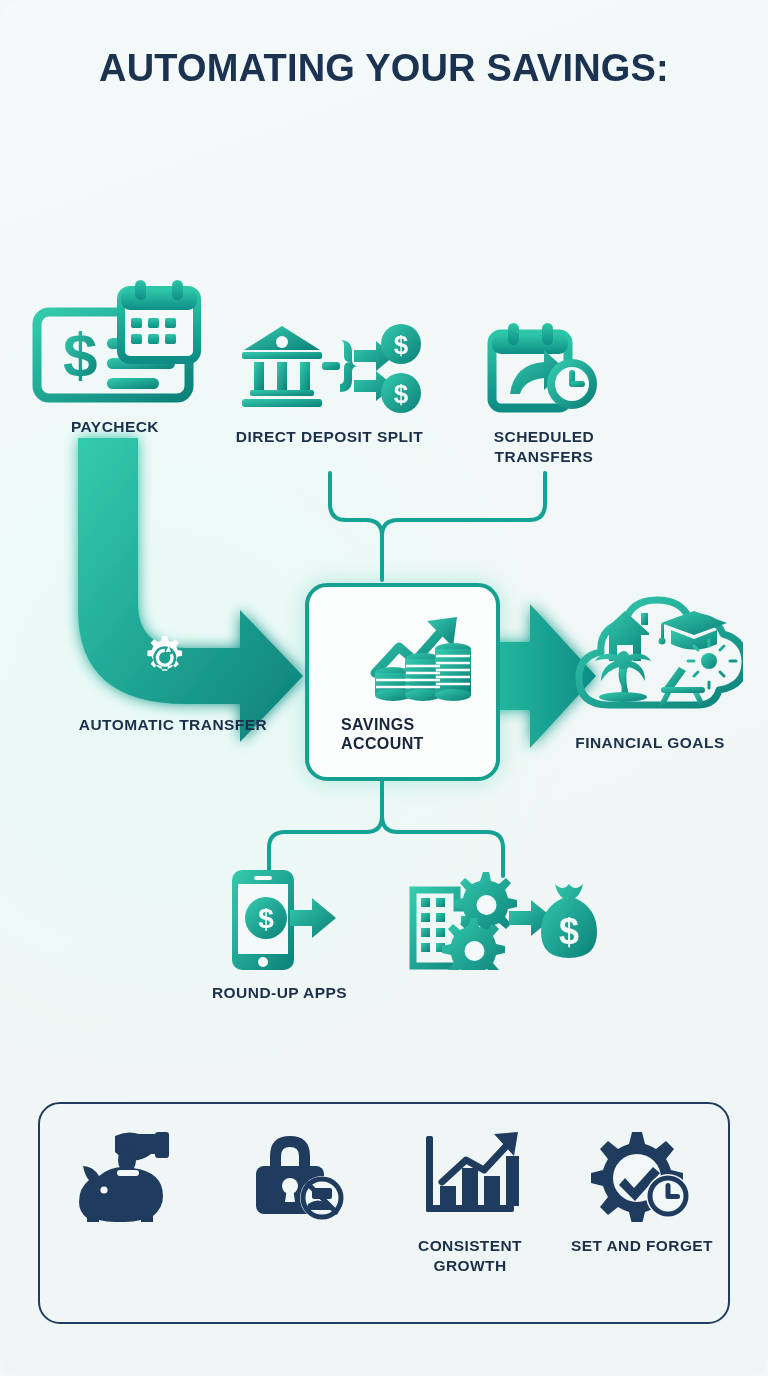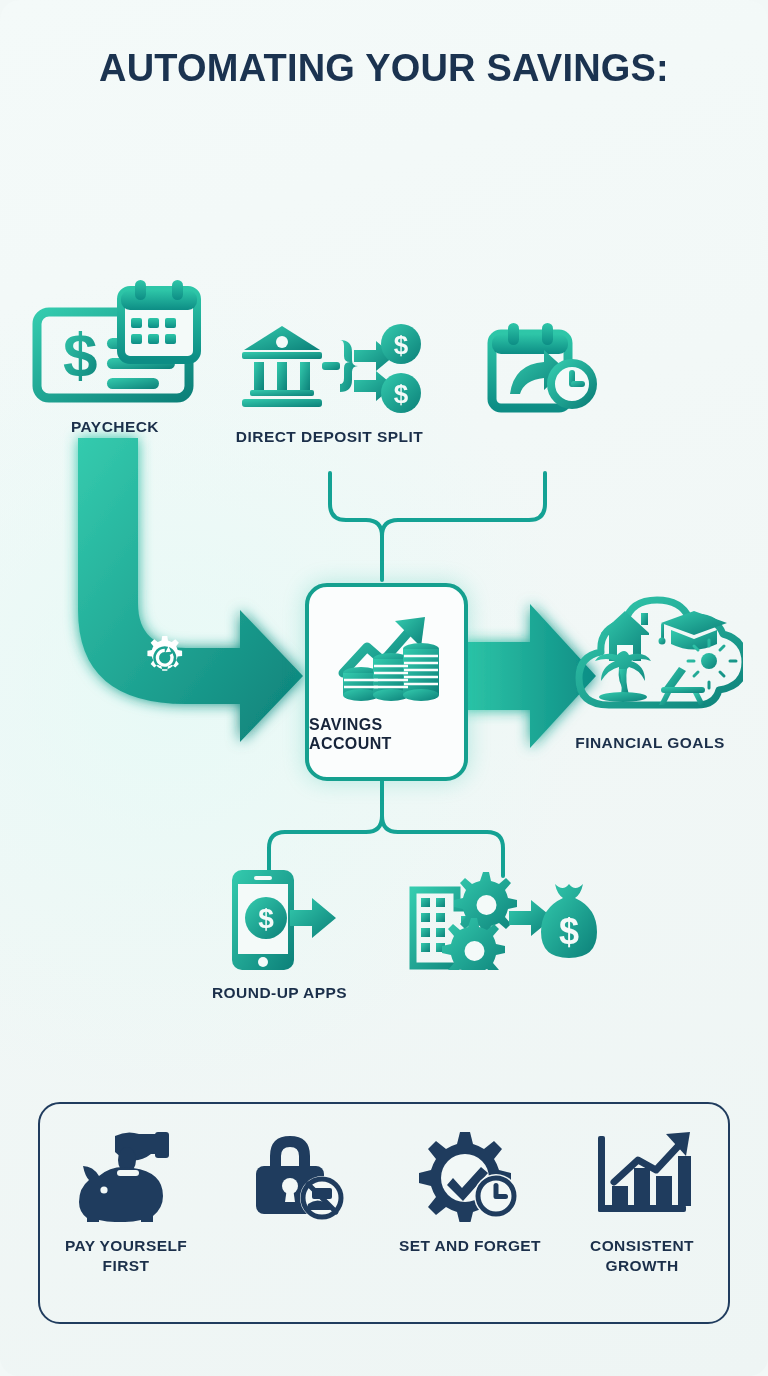--- a/index.html
+++ b/index.html
@@ -102,20 +102,21 @@
     height: 190px;
     background: #fbfdfd;
     border: 4px solid #15a08f;
     border-radius: 22px;
     box-shadow: 0 0 22px rgba(25,190,165,0.28);
     display: flex;
     flex-direction: column;
     align-items: center;
     justify-content: center;
     z-index: 6;
+    padding-left: 32px;
   }
   #center-box .label {
     color: #17243a;
     font-size: 16px;
     font-weight: 700;
     letter-spacing: 0.4px;
     line-height: 1.2;
     margin-top: 8px;
     text-transform: uppercase;
   }
@@ -309,22 +310,26 @@
           <rect x="58" y="3" width="11" height="22" rx="5.5" fill="url(#gTeal)"></rect>
 
           <path d="M26 74 q4 -30 34 -32 v-12 l22 20 -22 20 v-12 q-20 2 -24 16 z" fill="url(#gTealD)"></path>
 
           <circle cx="88" cy="64" r="24" fill="#f4faf9"></circle>
           <circle cx="88" cy="64" r="21" fill="none" stroke="url(#gTealD)" stroke-width="8"></circle>
           <rect x="85" y="50" width="6" height="17" rx="3" fill="url(#gTealD)"></rect>
           <rect x="87" y="61" width="14" height="6" rx="3" fill="url(#gTealD)"></rect>
         </svg>
       </div>
-    </div>
-
+      <div class="label">SCHEDULED TRANSFERS</div>
+    </div>
+
+    <div class="node" id="node-autotransfer">
+      <div class="label">AUTOMATIC TRANSFER</div>
+    </div>
 
     <div id="center-box">
       <div>
         <svg width="108" height="92" viewBox="0 0 108 92">
 
           <path d="M10 62 L34 36 L50 50 L80 16 v0" fill="none" stroke="url(#gTealD)" stroke-width="9" stroke-linecap="round" stroke-linejoin="round"></path>
           <path d="M62 10 L92 6 L88 36 Z" fill="url(#gTealD)"></path>
 
           <g fill="url(#gTealD)">
 
@@ -448,21 +453,20 @@
             <ellipse cx="56" cy="30" rx="9" ry="13"></ellipse>
 
             <path d="M28 46 q-6 -10 -16 -10 q2 10 6 14 q-10 8 -10 22 q0 10 8 16 v6 h12 v-4 q8 2 16 2 h10 q8 0 16 -2 v4 h12 v-8 q10 -8 10 -20 q0 -24 -30 -28 q-20 -4 -34 8 z"></path>
 
             <rect x="46" y="40" width="22" height="6" rx="3" fill="#f2f8f7"></rect>
 
             <circle cx="33" cy="60" r="3.6" fill="#f2f8f7"></circle>
           </g>
         </svg>
       </div>
-      <div class="b-label">PAY YOURSELF FIRST</div>
     </div>
 
     <div class="benefit">
       <div class="b-icon">
         <svg width="104" height="92" viewBox="0 0 104 92">
           <g fill="#1f3c5e">
             <path d="M24 36 v-10 q0 -20 20 -20 q20 0 20 20 v10 h-11 v-10 q0 -9 -9 -9 q-9 0 -9 9 v10 z"></path>
             <rect x="10" y="36" width="68" height="48" rx="8"></rect>
             <circle cx="44" cy="56" r="8" fill="#f2f8f7"></circle>
             <path d="M41 58 h6 l2 14 h-10 z" fill="#f2f8f7"></path>
@@ -470,39 +474,20 @@
 
           <circle cx="76" cy="68" r="22" fill="#f2f8f7"></circle>
           <circle cx="76" cy="68" r="19" fill="none" stroke="#1f3c5e" stroke-width="5"></circle>
           <g fill="#1f3c5e">
             <rect x="66" y="58" width="20" height="11" rx="2"></rect>
             <path d="M62 74 q8 -6 16 -2 l8 4 q2 4 -3 4 h-22 z"></path>
           </g>
           <path d="M62 54 L90 82" stroke="#1f3c5e" stroke-width="5" stroke-linecap="round"></path>
         </svg>
       </div>
-    </div>
-
-    <div class="benefit">
-      <div class="b-icon">
-        <svg width="104" height="92" viewBox="0 0 104 92">
-          <g fill="#1f3c5e">
-            <path d="M42 2 l10 0 3 12 a44 44 0 0 1 11 5 l10 -8 8 8 -8 10 a44 44 0 0 1 5 11 l12 3 0 10 -12 3 a44 44 0 0 1-5 11 l8 10 -8 8 -10 -8 a44 44 0 0 1-11 5 l-3 12 -10 0 -3 -12 a44 44 0 0 1-11 -5 l-10 8 -8 -8 8 -10 a44 44 0 0 1-5 -11 l-12 -3 0 -10 12 -3 a44 44 0 0 1 5 -11 l-8 -10 8 -8 10 8 a44 44 0 0 1 11 -5 z"></path>
-            <circle cx="47" cy="48" r="24" fill="#f2f8f7"></circle>
-            <path d="M35 48 l9 10 l19 -21 l7 6 l-25 28 l-16 -16 z"></path>
-          </g>
-          <circle cx="78" cy="66" r="22" fill="#f2f8f7"></circle>
-          <circle cx="78" cy="66" r="18" fill="none" stroke="#1f3c5e" stroke-width="5"></circle>
-          <g fill="#1f3c5e">
-            <rect x="75.5" y="53" width="5" height="16" rx="2.5"></rect>
-            <rect x="77" y="64" width="13" height="5" rx="2.5"></rect>
-          </g>
-        </svg>
-      </div>
-      <div class="b-label">SET AND FORGET</div>
     </div>
 
     <div class="benefit">
       <div class="b-icon">
         <svg width="104" height="92" viewBox="0 0 104 92">
           <g fill="#1f3c5e">
             <rect x="8" y="6" width="7" height="76" rx="2"></rect>
             <rect x="8" y="75" width="88" height="7" rx="2"></rect>
             <rect x="22" y="56" width="16" height="20"></rect>
             <rect x="44" y="38" width="16" height="38"></rect>
@@ -510,15 +495,34 @@
             <rect x="88" y="26" width="13" height="50"></rect>
 
             <path d="M24 52 L48 30 L66 40 L92 12" fill="none" stroke="#1f3c5e" stroke-width="7" stroke-linecap="round" stroke-linejoin="round"></path>
             <path d="M76 4 L100 2 L96 26 Z"></path>
           </g>
         </svg>
       </div>
       <div class="b-label">CONSISTENT GROWTH</div>
     </div>
 
+    <div class="benefit">
+      <div class="b-icon">
+        <svg width="104" height="92" viewBox="0 0 104 92">
+          <g fill="#1f3c5e">
+            <path d="M42 2 l10 0 3 12 a44 44 0 0 1 11 5 l10 -8 8 8 -8 10 a44 44 0 0 1 5 11 l12 3 0 10 -12 3 a44 44 0 0 1-5 11 l8 10 -8 8 -10 -8 a44 44 0 0 1-11 5 l-3 12 -10 0 -3 -12 a44 44 0 0 1-11 -5 l-10 8 -8 -8 8 -10 a44 44 0 0 1-5 -11 l-12 -3 0 -10 12 -3 a44 44 0 0 1 5 -11 l-8 -10 8 -8 10 8 a44 44 0 0 1 11 -5 z"></path>
+            <circle cx="47" cy="48" r="24" fill="#f2f8f7"></circle>
+            <path d="M35 48 l9 10 l19 -21 l7 6 l-25 28 l-16 -16 z"></path>
+          </g>
+          <circle cx="78" cy="66" r="22" fill="#f2f8f7"></circle>
+          <circle cx="78" cy="66" r="18" fill="none" stroke="#1f3c5e" stroke-width="5"></circle>
+          <g fill="#1f3c5e">
+            <rect x="75.5" y="53" width="5" height="16" rx="2.5"></rect>
+            <rect x="77" y="64" width="13" height="5" rx="2.5"></rect>
+          </g>
+        </svg>
+      </div>
+      <div class="b-label">SET AND FORGET</div>
+    </div>
+
   </div>
 
 </div>
 
 </body></html>

